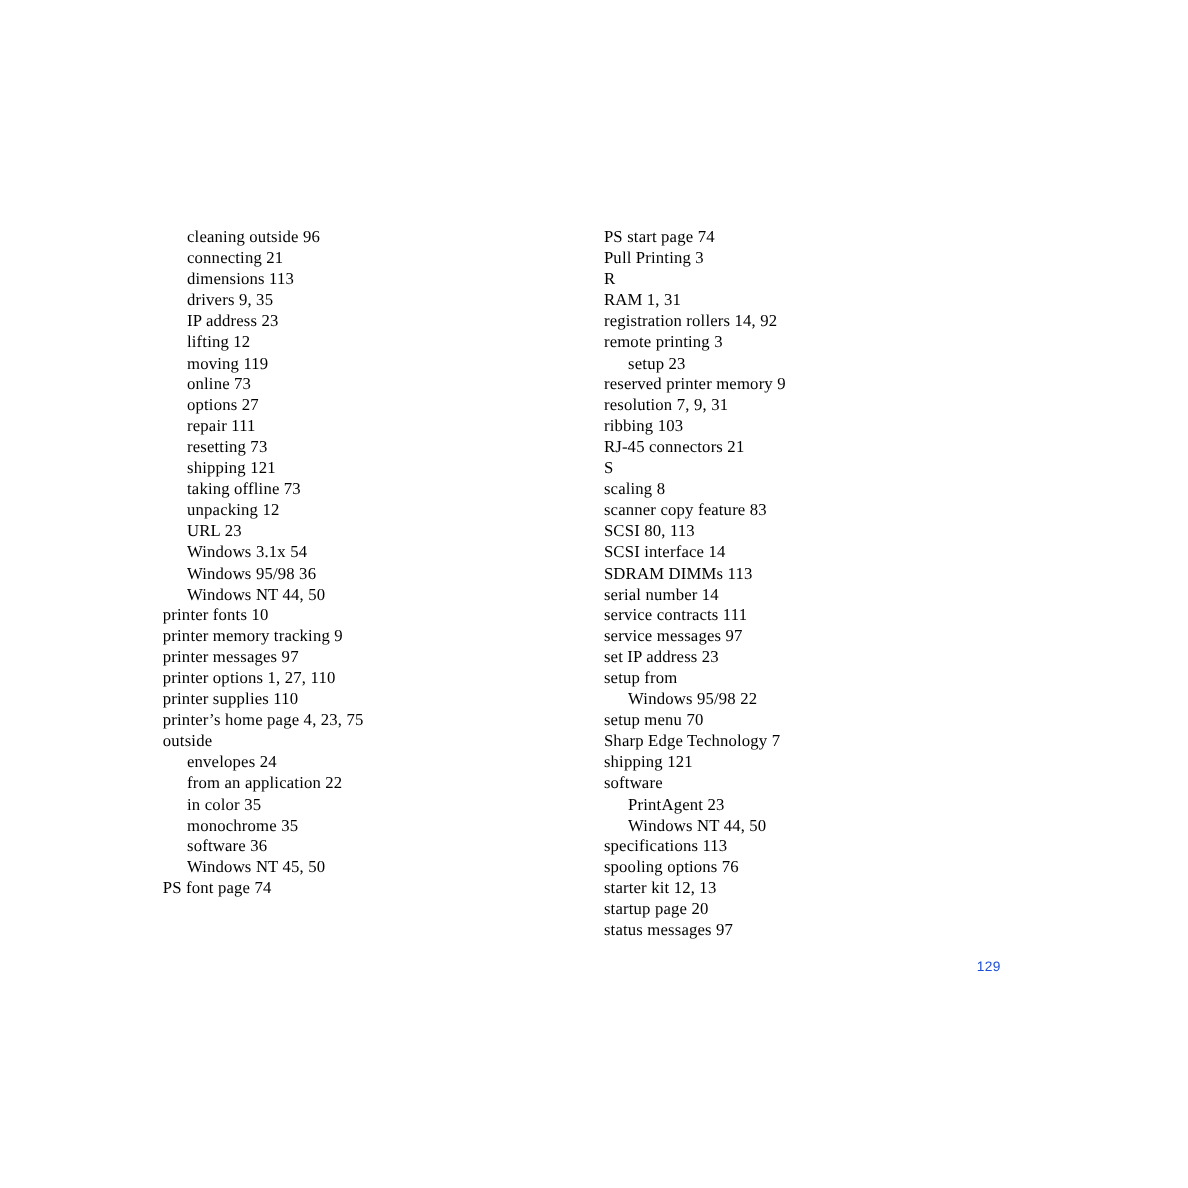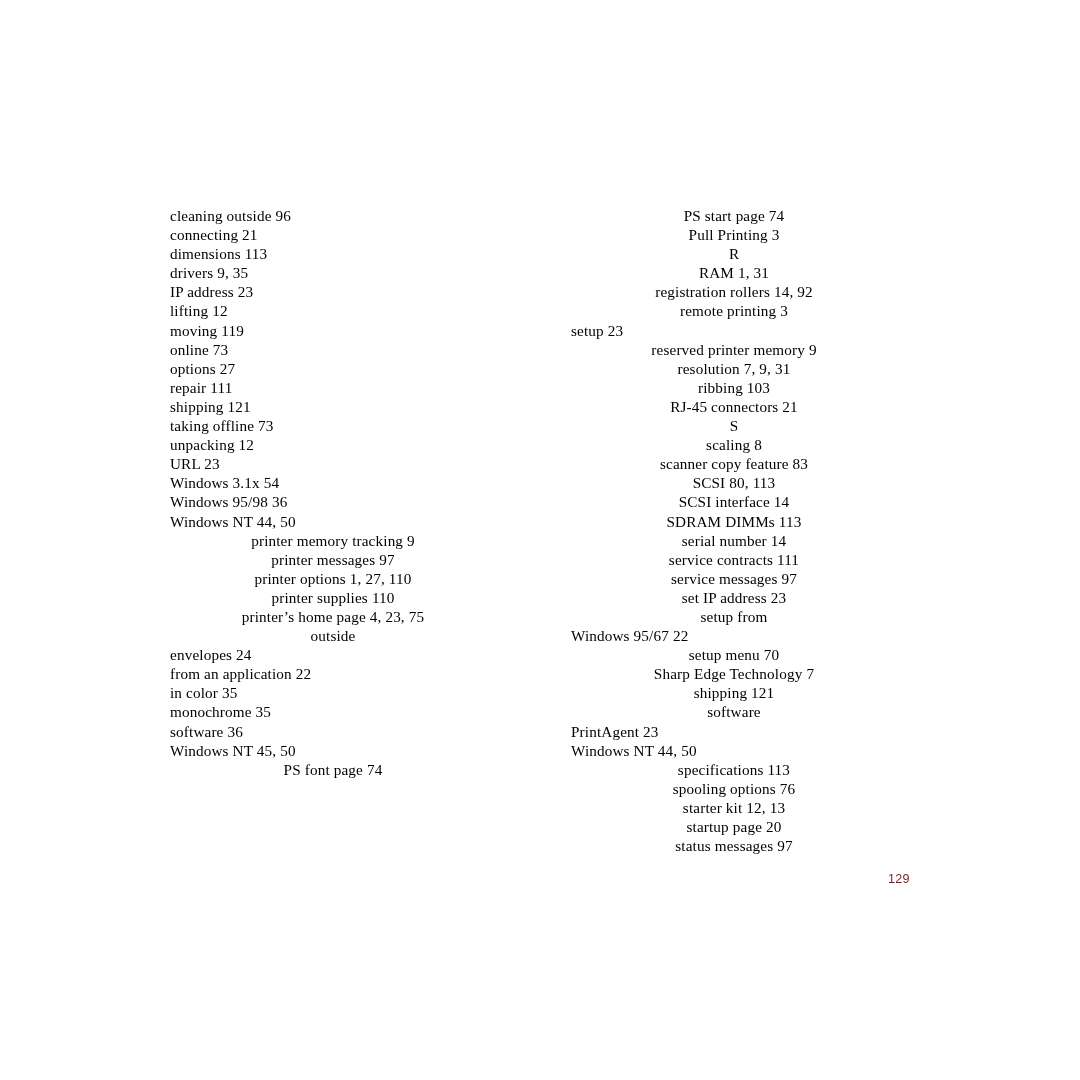--- a/index.html
+++ b/index.html
@@ -26,63 +26,65 @@
   #col-left  { left: 148px; }
   #col-right { left: 549px; }
 
   .entry {
     font-size: 15.2px;
     line-height: 19.1px;
     color: #000000;
     white-space: pre;
     letter-spacing: 0.01em;
   }
-  .lvl-0 { padding-left: 0px; text-align: center; }
+  .lvl-0 { padding-left: 0px; }
   .lvl-1 { padding-left: 22px; }
 
   .section-letter {
     font-size: 15.2px;
     line-height: 19.1px;
     color: #000000;
   }
 
   #folio {
     position: absolute;
     left: 888px;
     top: 872px;
     font-family: "Liberation Sans", "DejaVu Sans", sans-serif;
     font-size: 12.5px;
     line-height: 14px;
-    color: #7f1d1d;
+    color: #1d4ed8;
     letter-spacing: 0.02em;
   }
 </style>
 </head>
 <body>
 
 <div id="page">
 
   <div class="column" id="col-left">
       <div class="entry lvl-1">cleaning outside 96</div>
       <div class="entry lvl-1">connecting 21</div>
       <div class="entry lvl-1">dimensions 113</div>
       <div class="entry lvl-1">drivers 9, 35</div>
       <div class="entry lvl-1">IP address 23</div>
       <div class="entry lvl-1">lifting 12</div>
       <div class="entry lvl-1">moving 119</div>
       <div class="entry lvl-1">online 73</div>
       <div class="entry lvl-1">options 27</div>
       <div class="entry lvl-1">repair 111</div>
+      <div class="entry lvl-1">resetting 73</div>
       <div class="entry lvl-1">shipping 121</div>
       <div class="entry lvl-1">taking offline 73</div>
       <div class="entry lvl-1">unpacking 12</div>
       <div class="entry lvl-1">URL 23</div>
       <div class="entry lvl-1">Windows 3.1x 54</div>
       <div class="entry lvl-1">Windows 95/98 36</div>
       <div class="entry lvl-1">Windows NT 44, 50</div>
+      <div class="entry lvl-0">printer fonts 10</div>
       <div class="entry lvl-0">printer memory tracking 9</div>
       <div class="entry lvl-0">printer messages 97</div>
       <div class="entry lvl-0">printer options 1, 27, 110</div>
       <div class="entry lvl-0">printer supplies 110</div>
       <div class="entry lvl-0">printer’s home page 4, 23, 75</div>
       <div class="entry lvl-0">outside</div>
       <div class="entry lvl-1">envelopes 24</div>
       <div class="entry lvl-1">from an application 22</div>
       <div class="entry lvl-1">in color 35</div>
       <div class="entry lvl-1">monochrome 35</div>
@@ -107,21 +109,21 @@
       <div class="entry lvl-0">scaling 8</div>
       <div class="entry lvl-0">scanner copy feature 83</div>
       <div class="entry lvl-0">SCSI 80, 113</div>
       <div class="entry lvl-0">SCSI interface 14</div>
       <div class="entry lvl-0">SDRAM DIMMs 113</div>
       <div class="entry lvl-0">serial number 14</div>
       <div class="entry lvl-0">service contracts 111</div>
       <div class="entry lvl-0">service messages 97</div>
       <div class="entry lvl-0">set IP address 23</div>
       <div class="entry lvl-0">setup from</div>
-      <div class="entry lvl-1">Windows 95/67 22</div>
+      <div class="entry lvl-1">Windows 95/98 22</div>
       <div class="entry lvl-0">setup menu 70</div>
       <div class="entry lvl-0">Sharp Edge Technology 7</div>
       <div class="entry lvl-0">shipping 121</div>
       <div class="entry lvl-0">software</div>
       <div class="entry lvl-1">PrintAgent 23</div>
       <div class="entry lvl-1">Windows NT 44, 50</div>
       <div class="entry lvl-0">specifications 113</div>
       <div class="entry lvl-0">spooling options 76</div>
       <div class="entry lvl-0">starter kit 12, 13</div>
       <div class="entry lvl-0">startup page 20</div>

